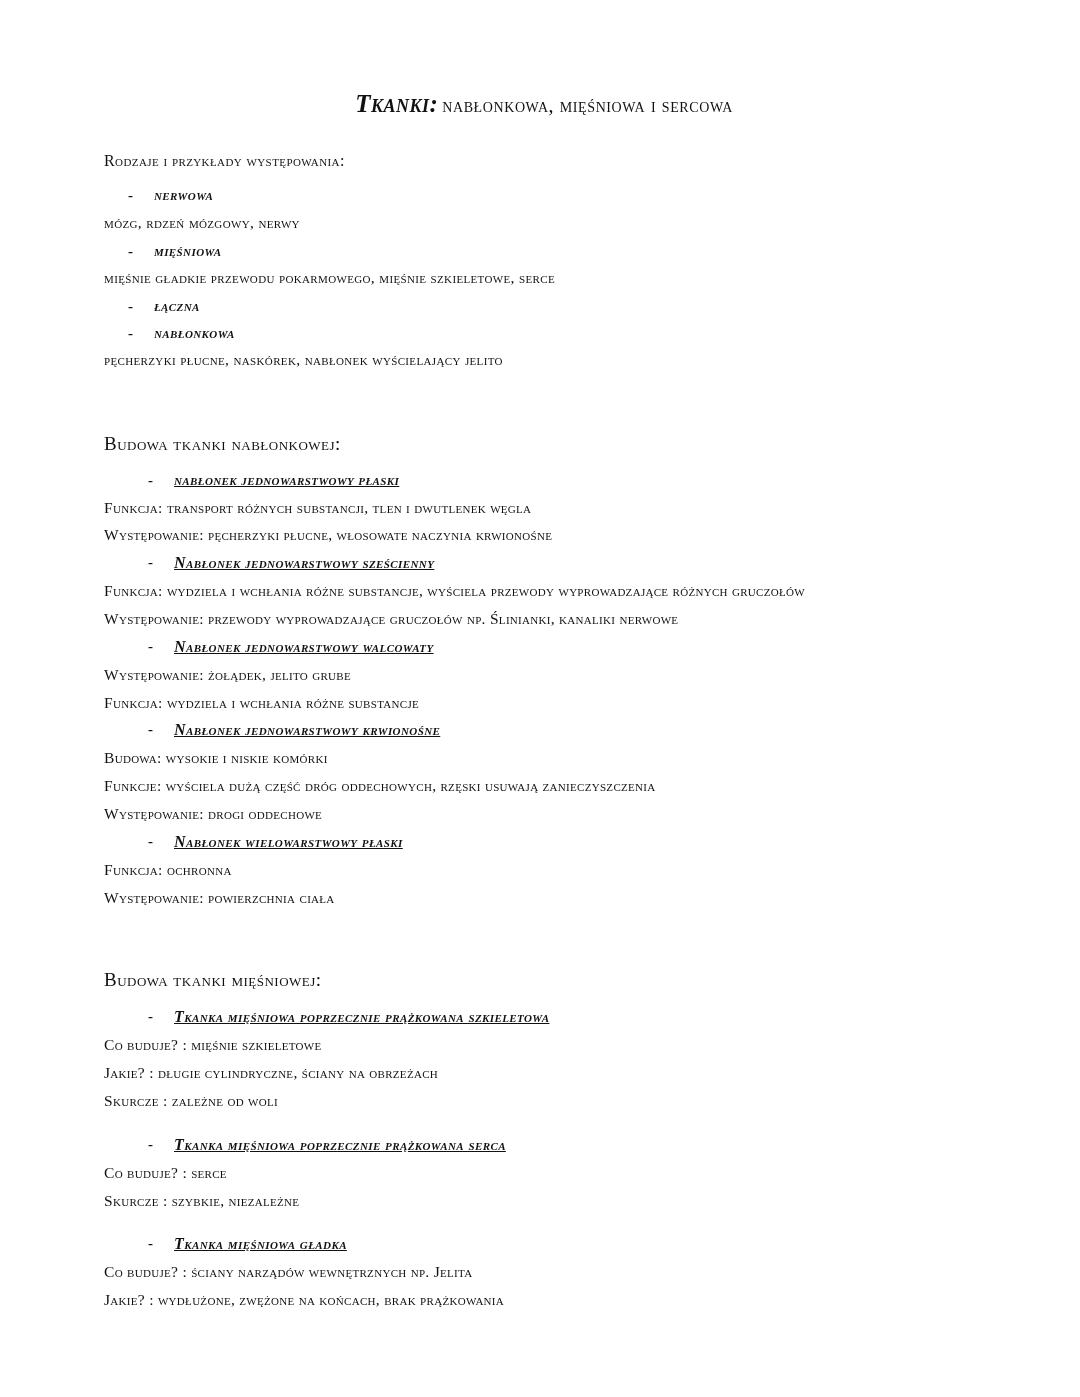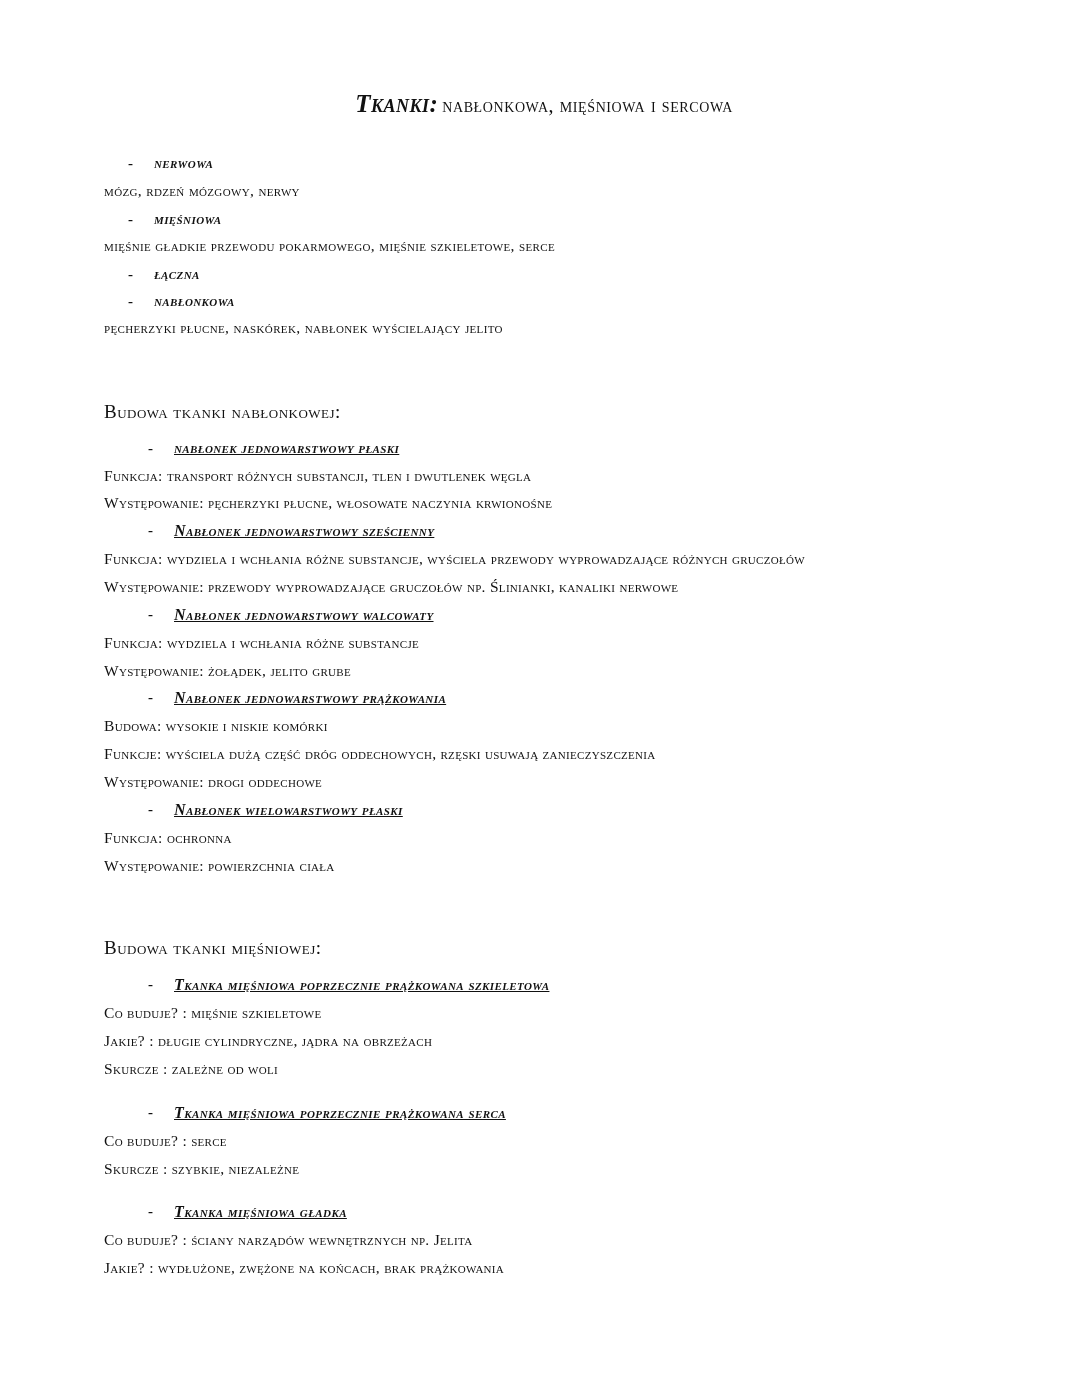--- a/index.html
+++ b/index.html
@@ -109,20 +109,21 @@
 </head>
 <body>
 
 <div class="page">
 
   <div class="doc-title">
     <span class="tkanki">Tkanki:</span>
     <span class="rest">nabłonkowa, mięśniowa i sercowa</span>
   </div>
 
+  <p class="intro">Rodzaje i przykłady występowania:</p>
 
   <div>
     <div class="bullet-row">
       <span class="dash">-</span>
       <span class="bullet-label">nerwowa</span>
     </div>
     <p class="line">mózg, rdzeń mózgowy, nerwy</p>
   </div>
 
   <div>
@@ -168,28 +169,28 @@
     </div>
     <p class="detail">Funkcja: wydziela i wchłania różne substancje, wyściela przewody wyprowadzające różnych gruczołów</p>
     <p class="detail">Występowanie: przewody wyprowadzające gruczołów np. Ślinianki, kanaliki nerwowe</p>
   </div>
 
   <div>
     <div class="bullet-row indent2">
       <span class="dash">-</span>
       <span class="bullet-label ul big">Nabłonek jednowarstwowy walcowaty</span>
     </div>
+    <p class="detail">Występowanie: żołądek, jelito grube</p>
     <p class="detail">Funkcja: wydziela i wchłania różne substancje</p>
-    <p class="detail">Występowanie: żołądek, jelito grube</p>
-  </div>
-
-  <div>
-    <div class="bullet-row indent2">
-      <span class="dash">-</span>
-      <span class="bullet-label ul big">Nabłonek jednowarstwowy prążkowania</span>
+  </div>
+
+  <div>
+    <div class="bullet-row indent2">
+      <span class="dash">-</span>
+      <span class="bullet-label ul big">Nabłonek jednowarstwowy krwionośne</span>
     </div>
     <p class="detail">Budowa: wysokie i niskie komórki</p>
     <p class="detail">Funkcje: wyściela dużą część dróg oddechowych, rzęski usuwają zanieczyszczenia</p>
     <p class="detail">Występowanie: drogi oddechowe</p>
   </div>
 
   <div>
     <div class="bullet-row indent2">
       <span class="dash">-</span>
       <span class="bullet-label ul big">Nabłonek wielowarstwowy płaski</span>
@@ -201,21 +202,21 @@
   <div class="spacer-lg"></div>
 
   <p class="section-head">Budowa tkanki mięśniowej:</p>
 
   <div>
     <div class="bullet-row indent2">
       <span class="dash">-</span>
       <span class="bullet-label ul big">Tkanka mięśniowa poprzecznie prążkowana szkieletowa</span>
     </div>
     <p class="detail">Co buduje? : mięśnie szkieletowe</p>
-    <p class="detail">Jakie? : długie cylindryczne, jądra na obrzeżach</p>
+    <p class="detail">Jakie? : długie cylindryczne, ściany na obrzeżach</p>
     <p class="detail">Skurcze : zależne od woli</p>
   </div>
 
   <div class="spacer-sm"></div>
 
   <div>
     <div class="bullet-row indent2">
       <span class="dash">-</span>
       <span class="bullet-label ul big">Tkanka mięśniowa poprzecznie prążkowana serca</span>
     </div>

